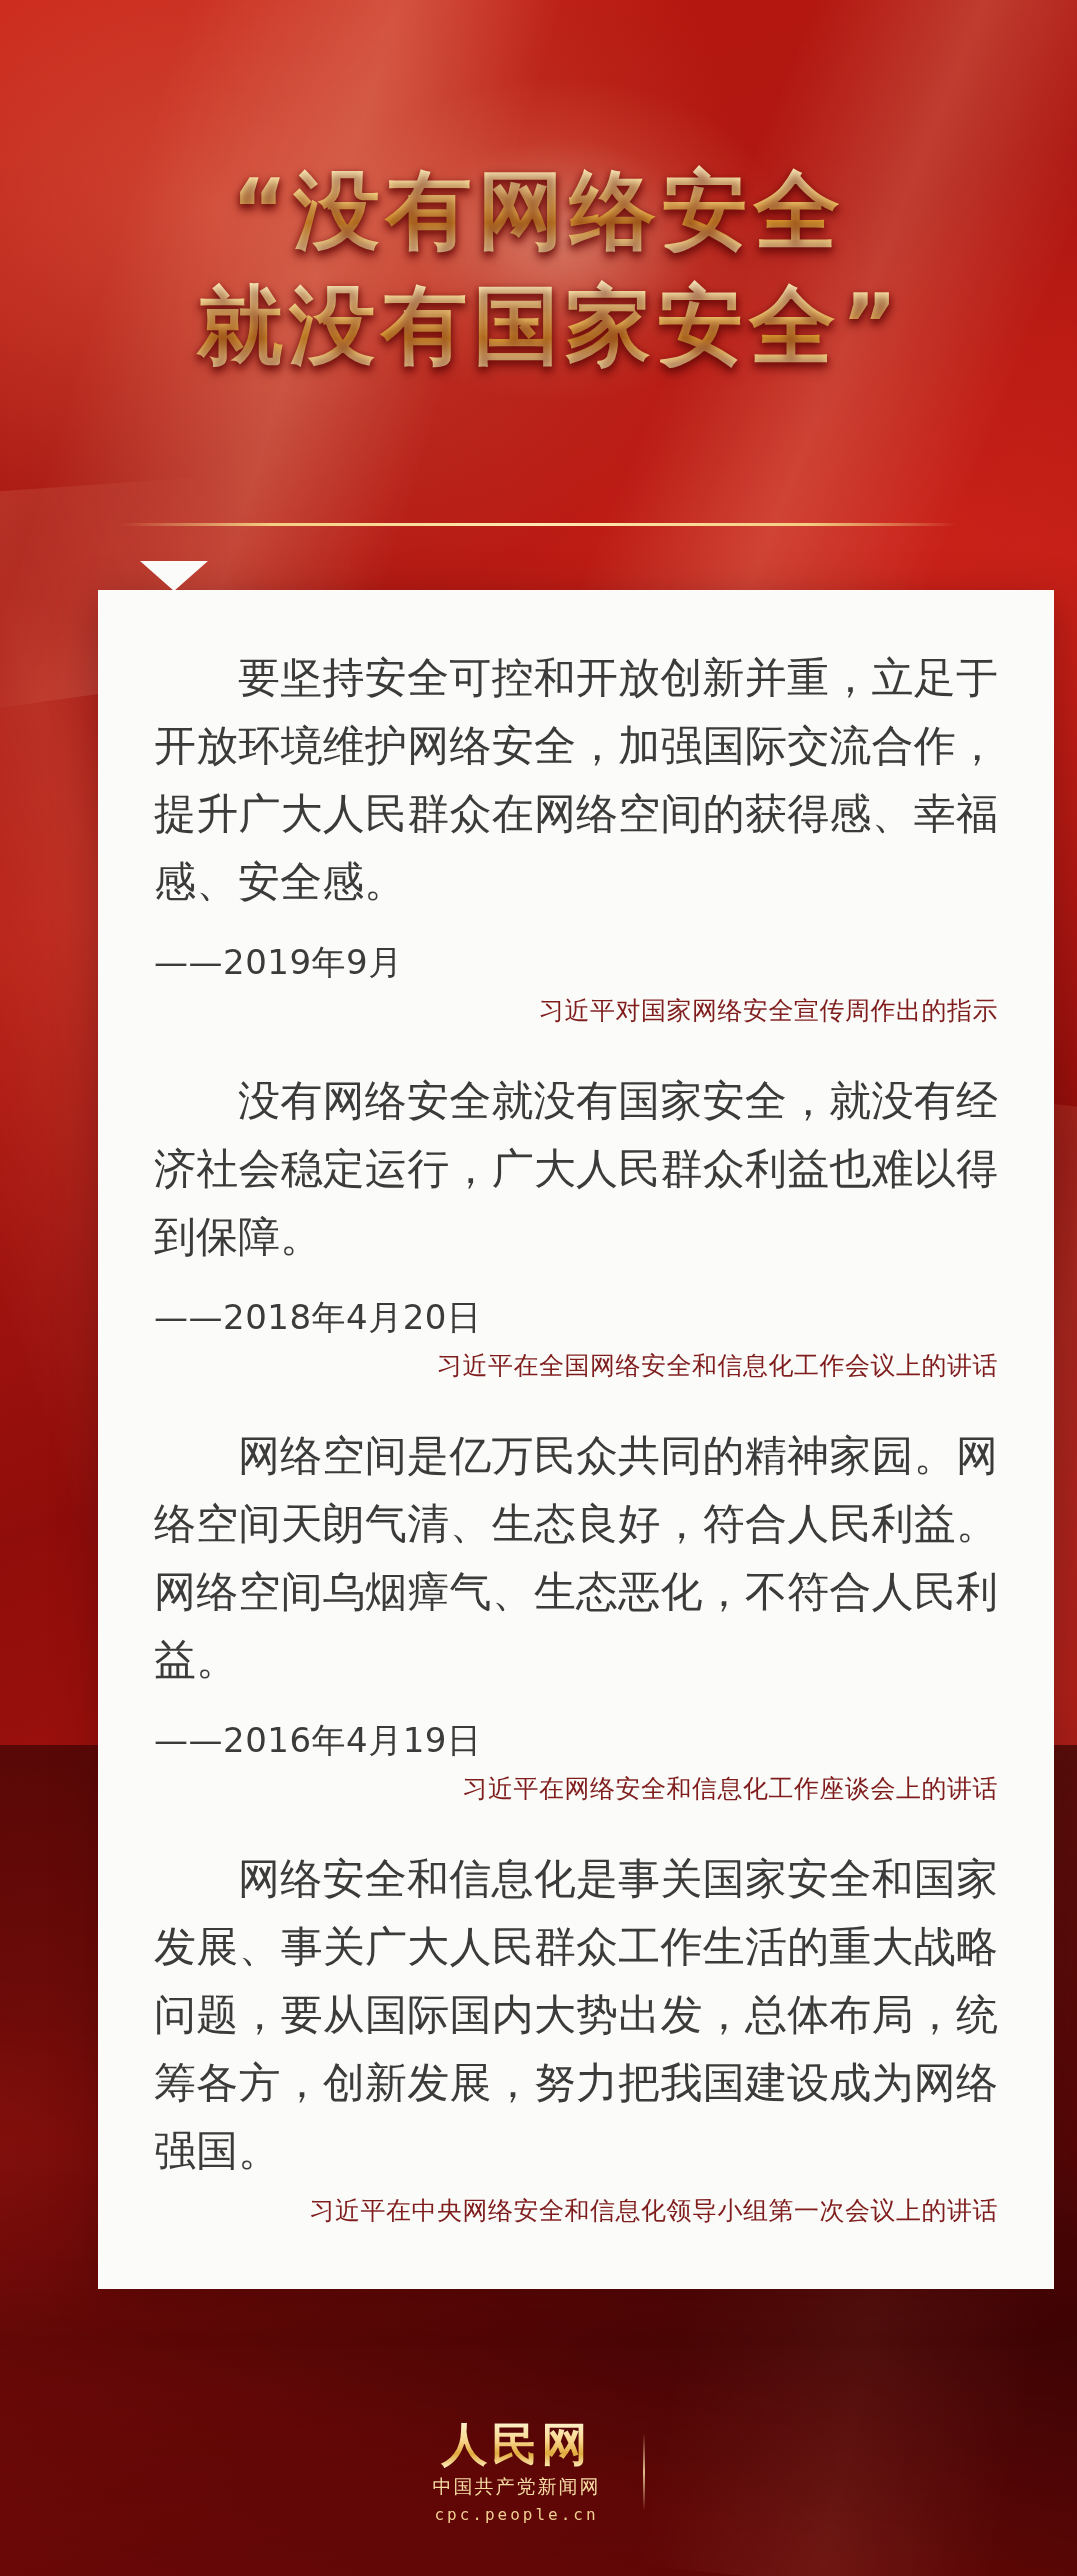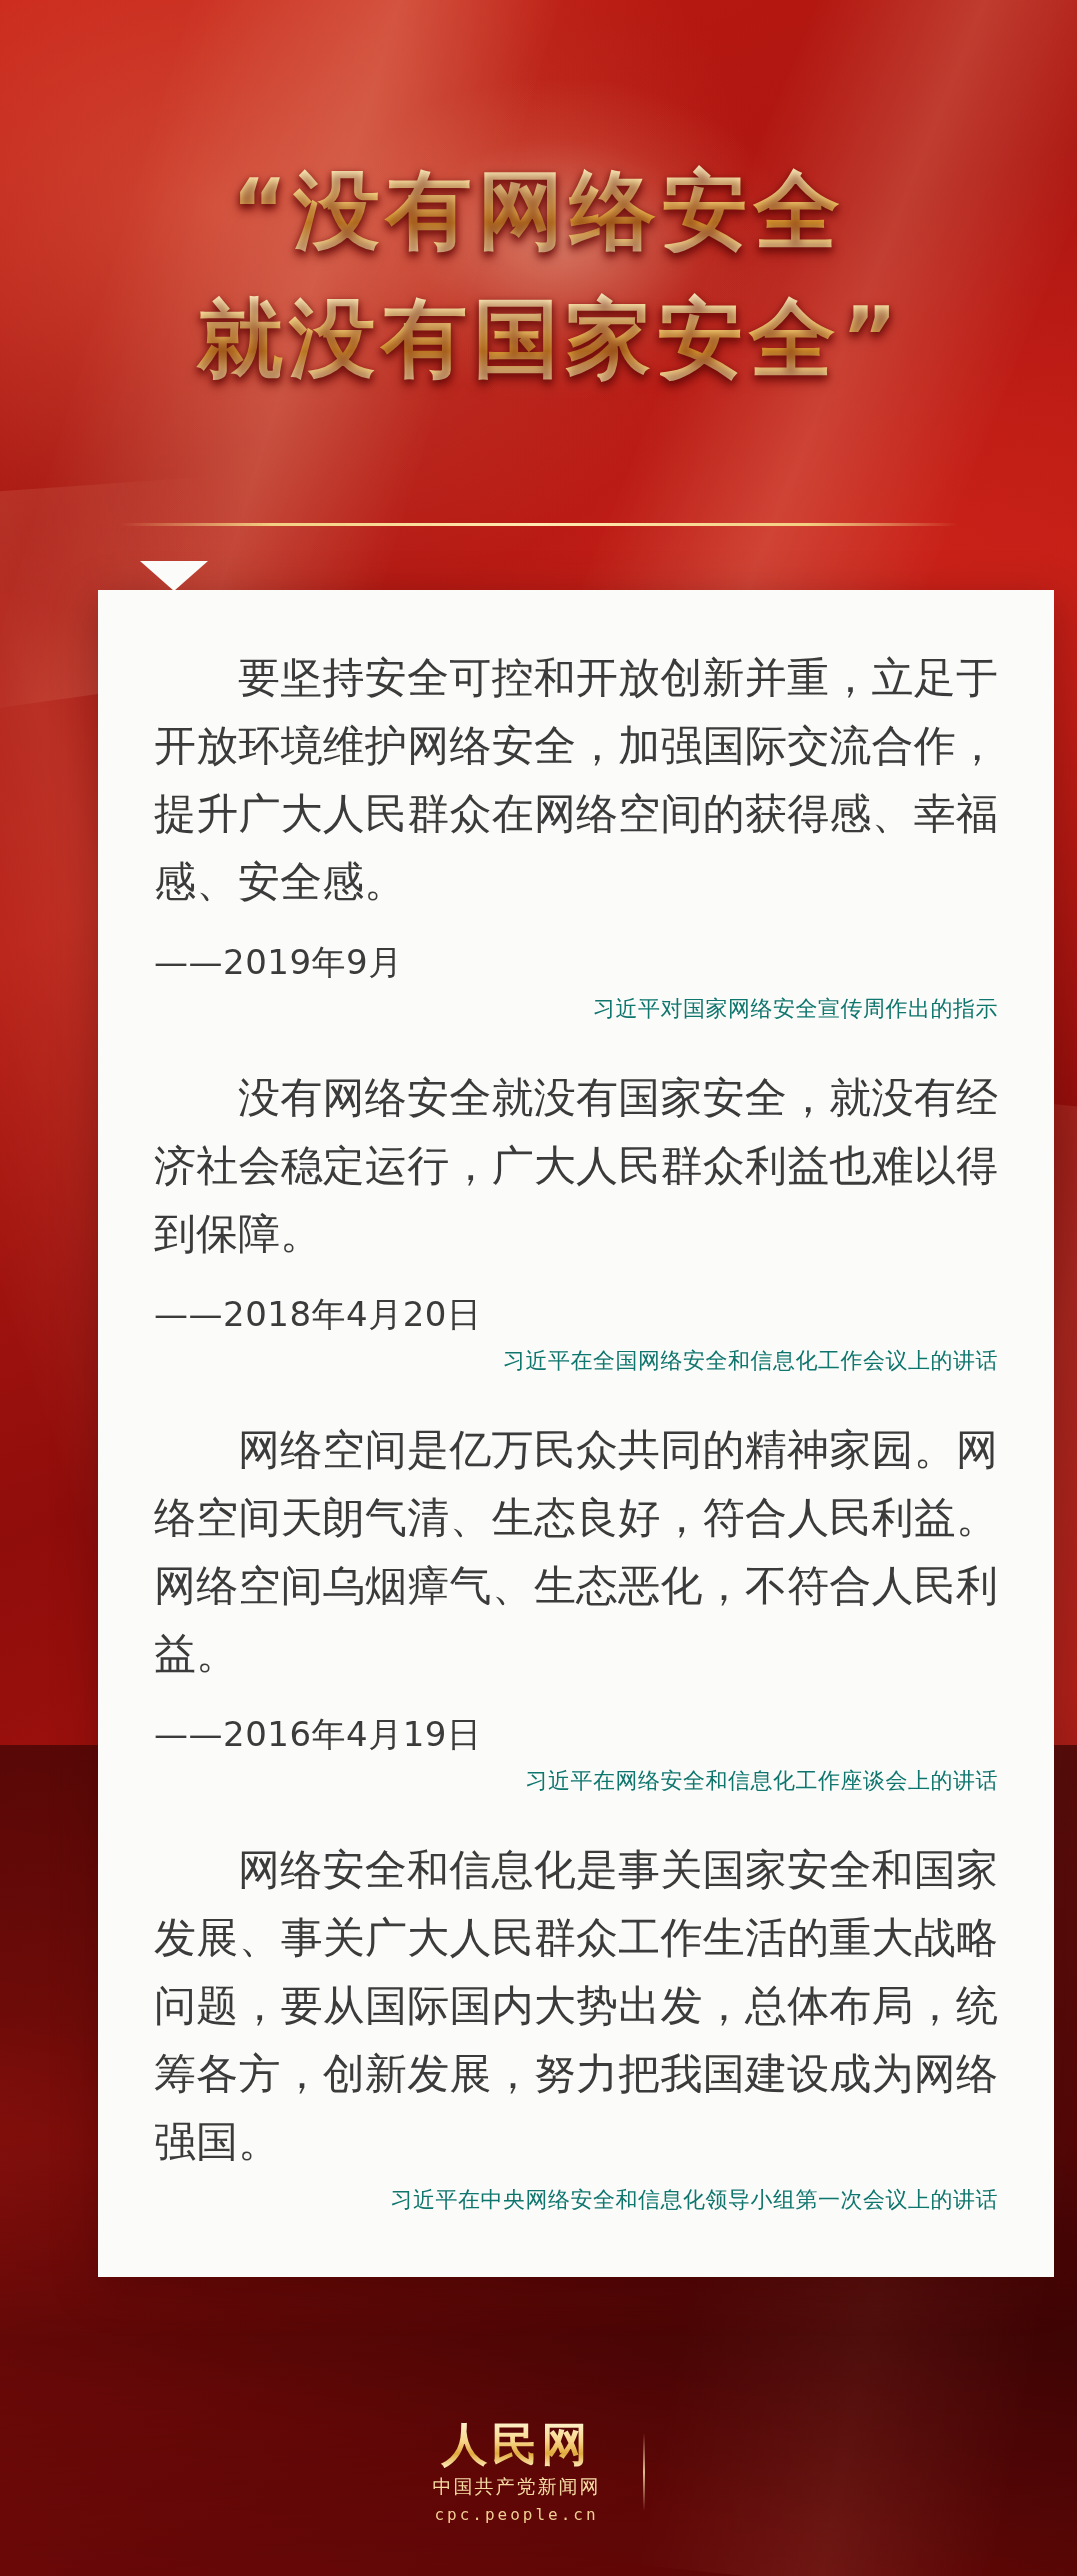--- a/index.html
+++ b/index.html
@@ -83,21 +83,21 @@
     line-height: 1.18;
     background: linear-gradient(180deg, #fff5d2 0%, #ffe79a 26%, #f6c75c 48%, #e0a22f 62%, #f7d888 80%, #fff2c4 100%);
     -webkit-background-clip: text;
     background-clip: text;
     color: transparent;
     -webkit-text-fill-color: transparent;
     text-shadow: 0 4px 10px rgba(90,5,5,0.55);
     filter: drop-shadow(0 3px 3px rgba(110,10,8,0.75));
   }
   .headline .line2 {
-    margin-top: 27px;
+    margin-top: 14px;
     padding-left: 24px;
   }
   .rule {
     position: absolute;
     left: 50%;
     transform: translateX(-50%);
     top: 523px;
     width: 838px;
     height: 3px;
     background: linear-gradient(90deg, rgba(247,214,140,0) 0%, #f3cf82 18%, #ffe9b2 50%, #f3cf82 82%, rgba(247,214,140,0) 100%);
@@ -141,22 +141,22 @@
   .quote-date {
     margin-top: 24px;
     text-align: left;
     font-size: 34px;
     color: #3b3b3b;
     letter-spacing: 0.5px;
   }
   .quote-source {
     margin-top: 8px;
     text-align: right;
-    font-size: 22px;
-    color: #0f766e;
+    font-size: 25px;
+    color: #7f1d1d;
     letter-spacing: 0.5px;
   }
 
   
   .footer {
     position: absolute;
     left: 0; right: 0;
     bottom: 52px;
     display: flex;
     align-items: center;

